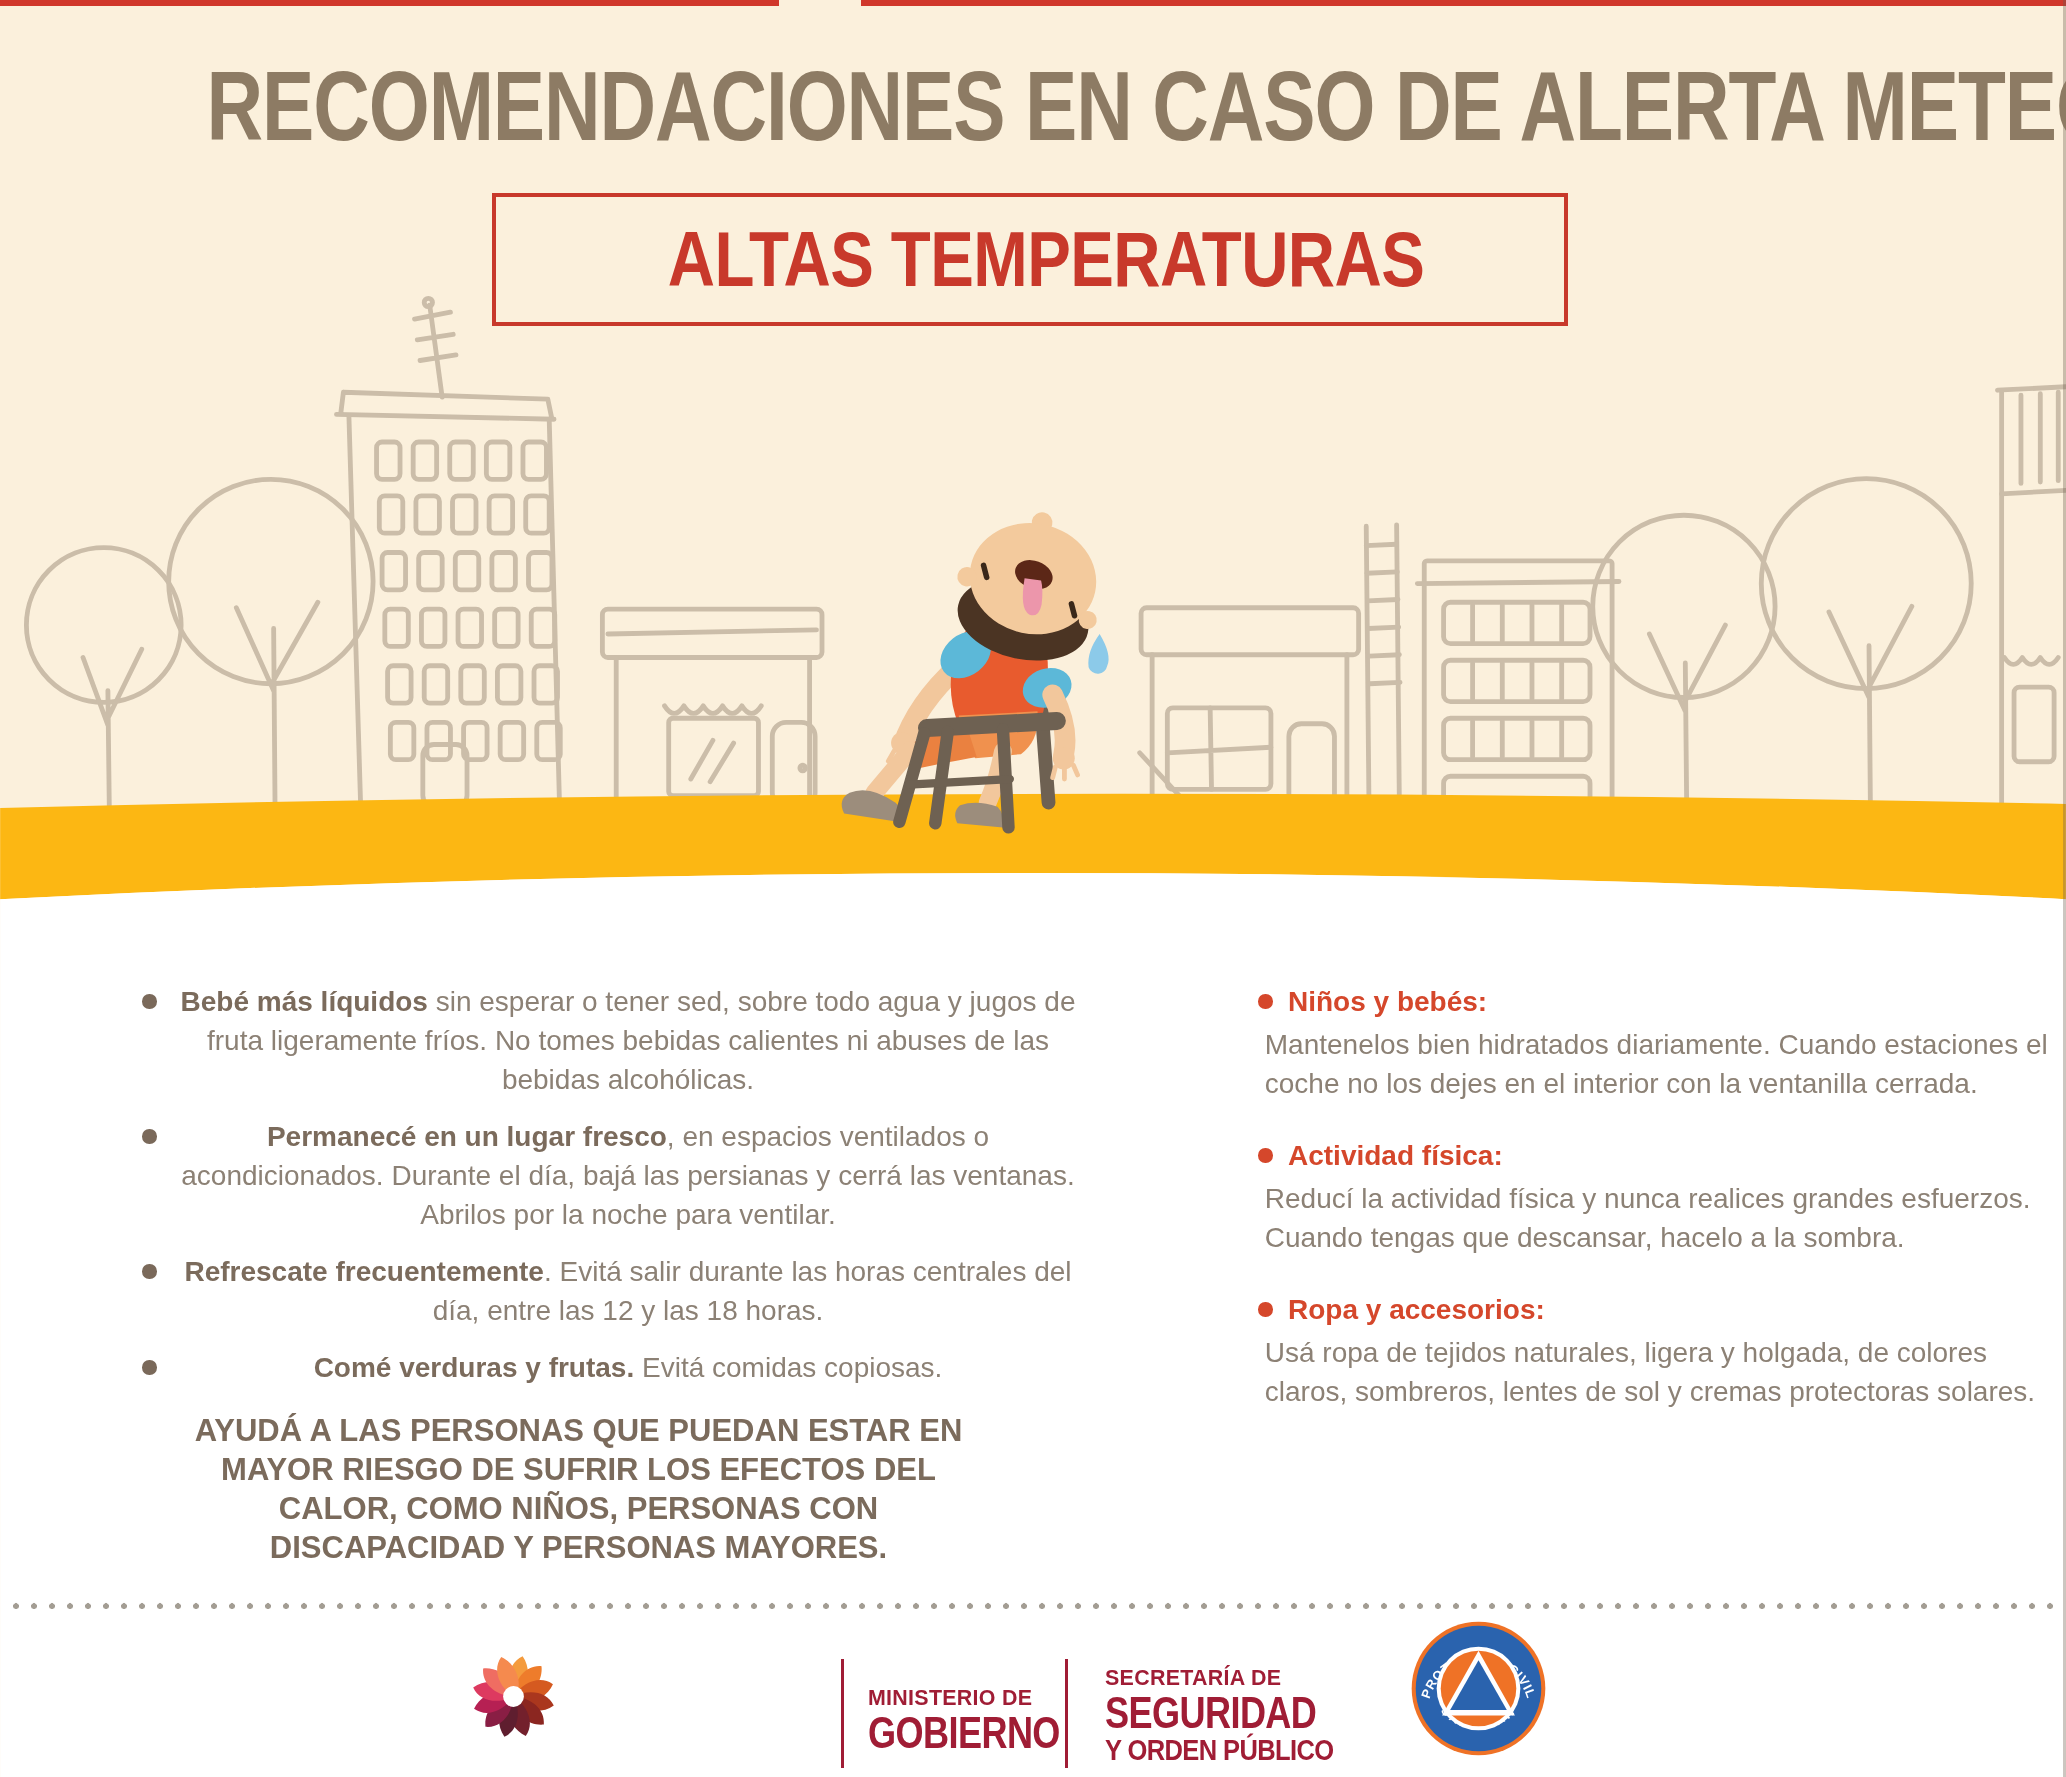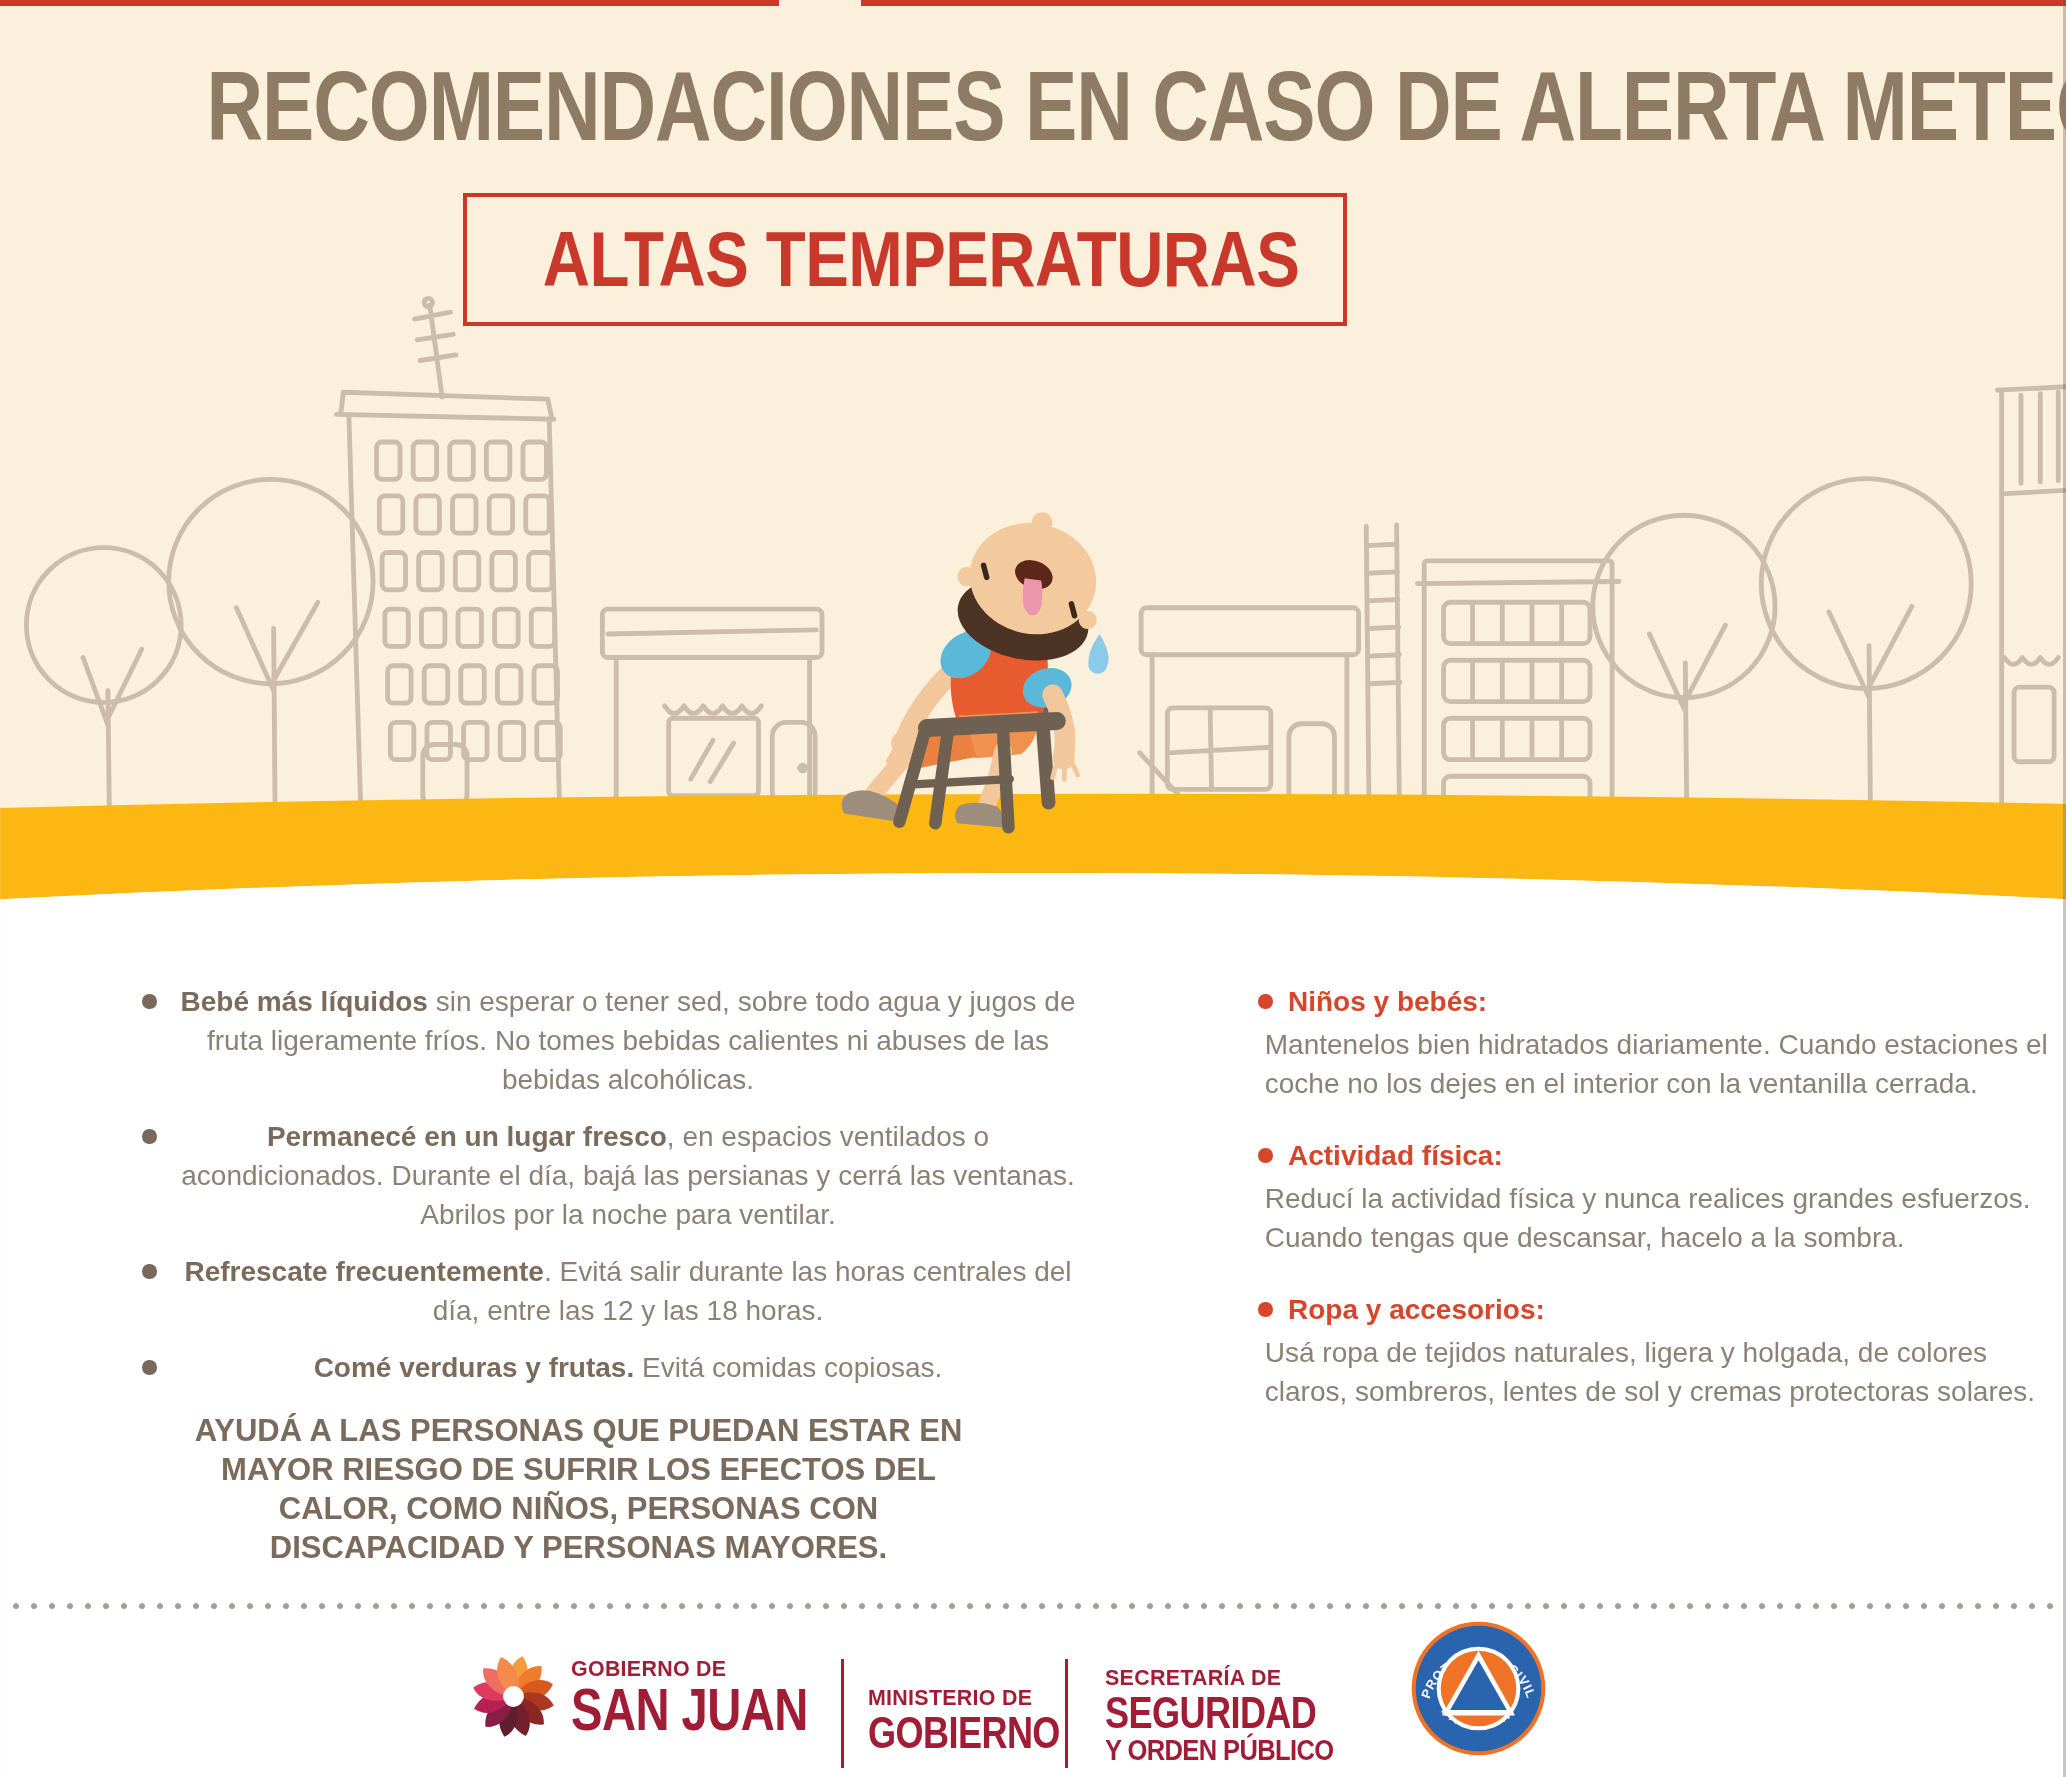--- a/index.html
+++ b/index.html
@@ -12,21 +12,21 @@
   .topbar.right{left:861px;width:1205px;}
   .edge-line{position:absolute;top:0;right:0;width:2.8px;height:100%;background:#6e5d4d;opacity:.35;}
 
   .title{
     position:absolute;top:50px;left:0;width:100%;text-align:center;
     font-size:98px;font-weight:bold;color:#8d7b64;line-height:1.15;
     white-space:nowrap;transform:scaleX(0.80);transform-origin:50% 50%;
     letter-spacing:-1.4px;
   }
   .banner-box{
-    position:absolute;left:463px;top:193px;width:884px;height:133px;
+    position:absolute;left:492px;top:193px;width:1076px;height:133px;
     border:4.8px solid #c8392b;box-sizing:border-box;
     display:flex;align-items:center;justify-content:center;padding-left:32px;
   }
   .banner-text{
     font-size:77px;font-weight:bold;color:#c8392b;white-space:nowrap;
     transform:scaleX(0.85);letter-spacing:-0.7px;
   }
 
   .scene{position:absolute;left:0;top:0;width:2066px;height:1777px;}
 
@@ -291,24 +291,20 @@
         <path d="M70,71 C58,46 62,18 84,8 C97,26 94,52 81,65 C77,69 73,71 70,71 Z" fill="#891e44" transform="rotate(210 70 70)"></path>
         <path d="M70,71 C58,46 62,18 84,8 C97,26 94,52 81,65 C77,69 73,71 70,71 Z" fill="#b62053" transform="rotate(240 70 70)"></path>
         <path d="M70,71 C58,46 62,18 84,8 C97,26 94,52 81,65 C77,69 73,71 70,71 Z" fill="#dd3a60" transform="rotate(270 70 70)"></path>
         <path d="M70,71 C58,46 62,18 84,8 C97,26 94,52 81,65 C77,69 73,71 70,71 Z" fill="#ef6d62" transform="rotate(300 70 70)"></path>
         <path d="M70,71 C58,46 62,18 84,8 C97,26 94,52 81,65 C77,69 73,71 70,71 Z" fill="#f58a4e" transform="rotate(330 70 70)"></path>
         <circle cx="70" cy="70" r="16" fill="#ffffff"></circle>
       </g>
     </svg>
   </div>
 
-  <div class="footer-item gob-text">
-    <div class="f-small">GOBIERNO DE</div>
-    <div class="f-big">SAN JUAN</div>
-  </div>
 
   <div class="divider d1"></div>
 
   <div class="footer-item min-text">
     <div class="f-small">MINISTERIO DE</div>
     <div class="f-big">GOBIERNO</div>
   </div>
 
   <div class="divider d2"></div>
 

